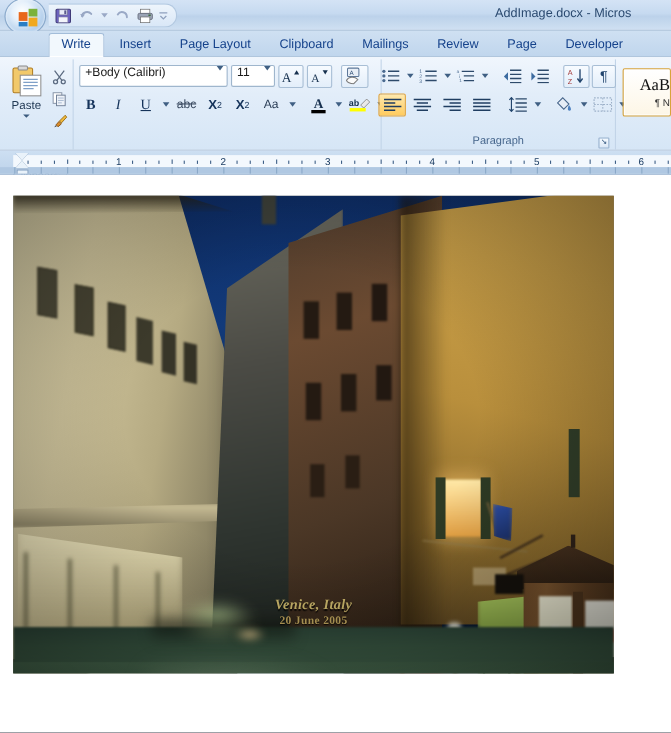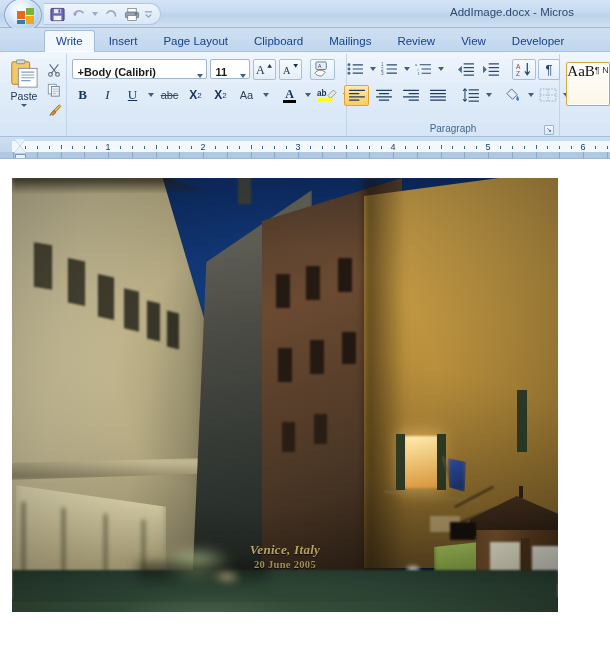--- a/index.html
+++ b/index.html
@@ -107,23 +107,23 @@
     border-top:3px solid #3b5b7e; margin-top:2px;
   }
   .clip-small { display:flex; flex-direction:column; gap:3px; padding-top:3px; }
   .clip-small .ic { width:18px;height:17px;display:flex;align-items:center;justify-content:center;}
 
   
   .grp-font { width:280px; }
   .font-row { display:flex; align-items:center; gap:3px; height:22px; }
   .font-row + .font-row { margin-top:4px; }
   .combo {
-    height:20px; display:flex; align-items:flex-end; justify-content:space-between;
+    height:20px; display:flex; align-items:flex-start; justify-content:space-between;
     border:1px solid #9fb6cd; border-radius:2px; background:#fff;
-    font-size:11px; color:#1a1a1a; padding:0 3px 0 5px;font-weight:bold;
+    font-size:11px; color:#1a1a1a; padding:0 3px 0 5px;
   }
   .combo-name { width:135px; }
   .combo-size { width:40px; }
   .combo .ar { width:0;height:0;border-left:3px solid transparent;border-right:3px solid transparent;border-top:4px solid #3f5f83; }
   .ibtn {
     height:21px; min-width:21px; border-radius:2px;
     display:flex; align-items:center; justify-content:center;
     font-size:12px; color:#15335a;
     border:1px solid transparent;
   }
@@ -142,21 +142,21 @@
   .grp-para { width:213px; }
   .p-row { display:flex; align-items:center; gap:2px; height:22px; }
   .p-row + .p-row { margin-top:4px; }
   .p-sep { width:6px; }
 
   
   .grp-styles { width:auto; flex:1; padding-left:6px; }
   .style-card {
     width:44px; height:44px; border:1px solid #d8a43c; border-radius:2px;
     background:linear-gradient(180deg,#ffffff,#fdf6e6);
-    display:flex; flex-direction:row; align-items:flex-start; justify-content:center;
+    display:flex; flex-direction:column; align-items:flex-end; justify-content:center;
     box-shadow:0 0 0 1px #fff inset;
   }
   .style-aab { font-family:"Liberation Serif", serif; font-size:15px; color:#111; line-height:16px;}
   .style-sub { font-size:9px; color:#333; margin-top:2px; }
 
   
   .ruler {
     position:relative; height:22px;
     background:linear-gradient(180deg,#cddff2,#bdd3ea);
     border-bottom:1px solid #9db6d2;
@@ -285,21 +285,21 @@
   <div class="title-text">AddImage.docx - Micros</div>
 </div>
 
 <div class="tabstrip">
   <div class="tab active">Write</div>
   <div class="tab">Insert</div>
   <div class="tab">Page Layout</div>
   <div class="tab">Clipboard</div>
   <div class="tab">Mailings</div>
   <div class="tab">Review</div>
-  <div class="tab">View</div>
+  <div class="tab">Page</div>
   <div class="tab">Developer</div>
 </div>
 
 <div class="ribbon">
 
   <div class="grp grp-clipboard">
     <div class="grp-body">
       <div class="paste-btn">
         <svg width="30" height="30" viewBox="0 0 32 32">
           <rect x="3" y="3" width="19" height="24" rx="1.5" fill="#f2c96b" stroke="#b07c20"></rect>

